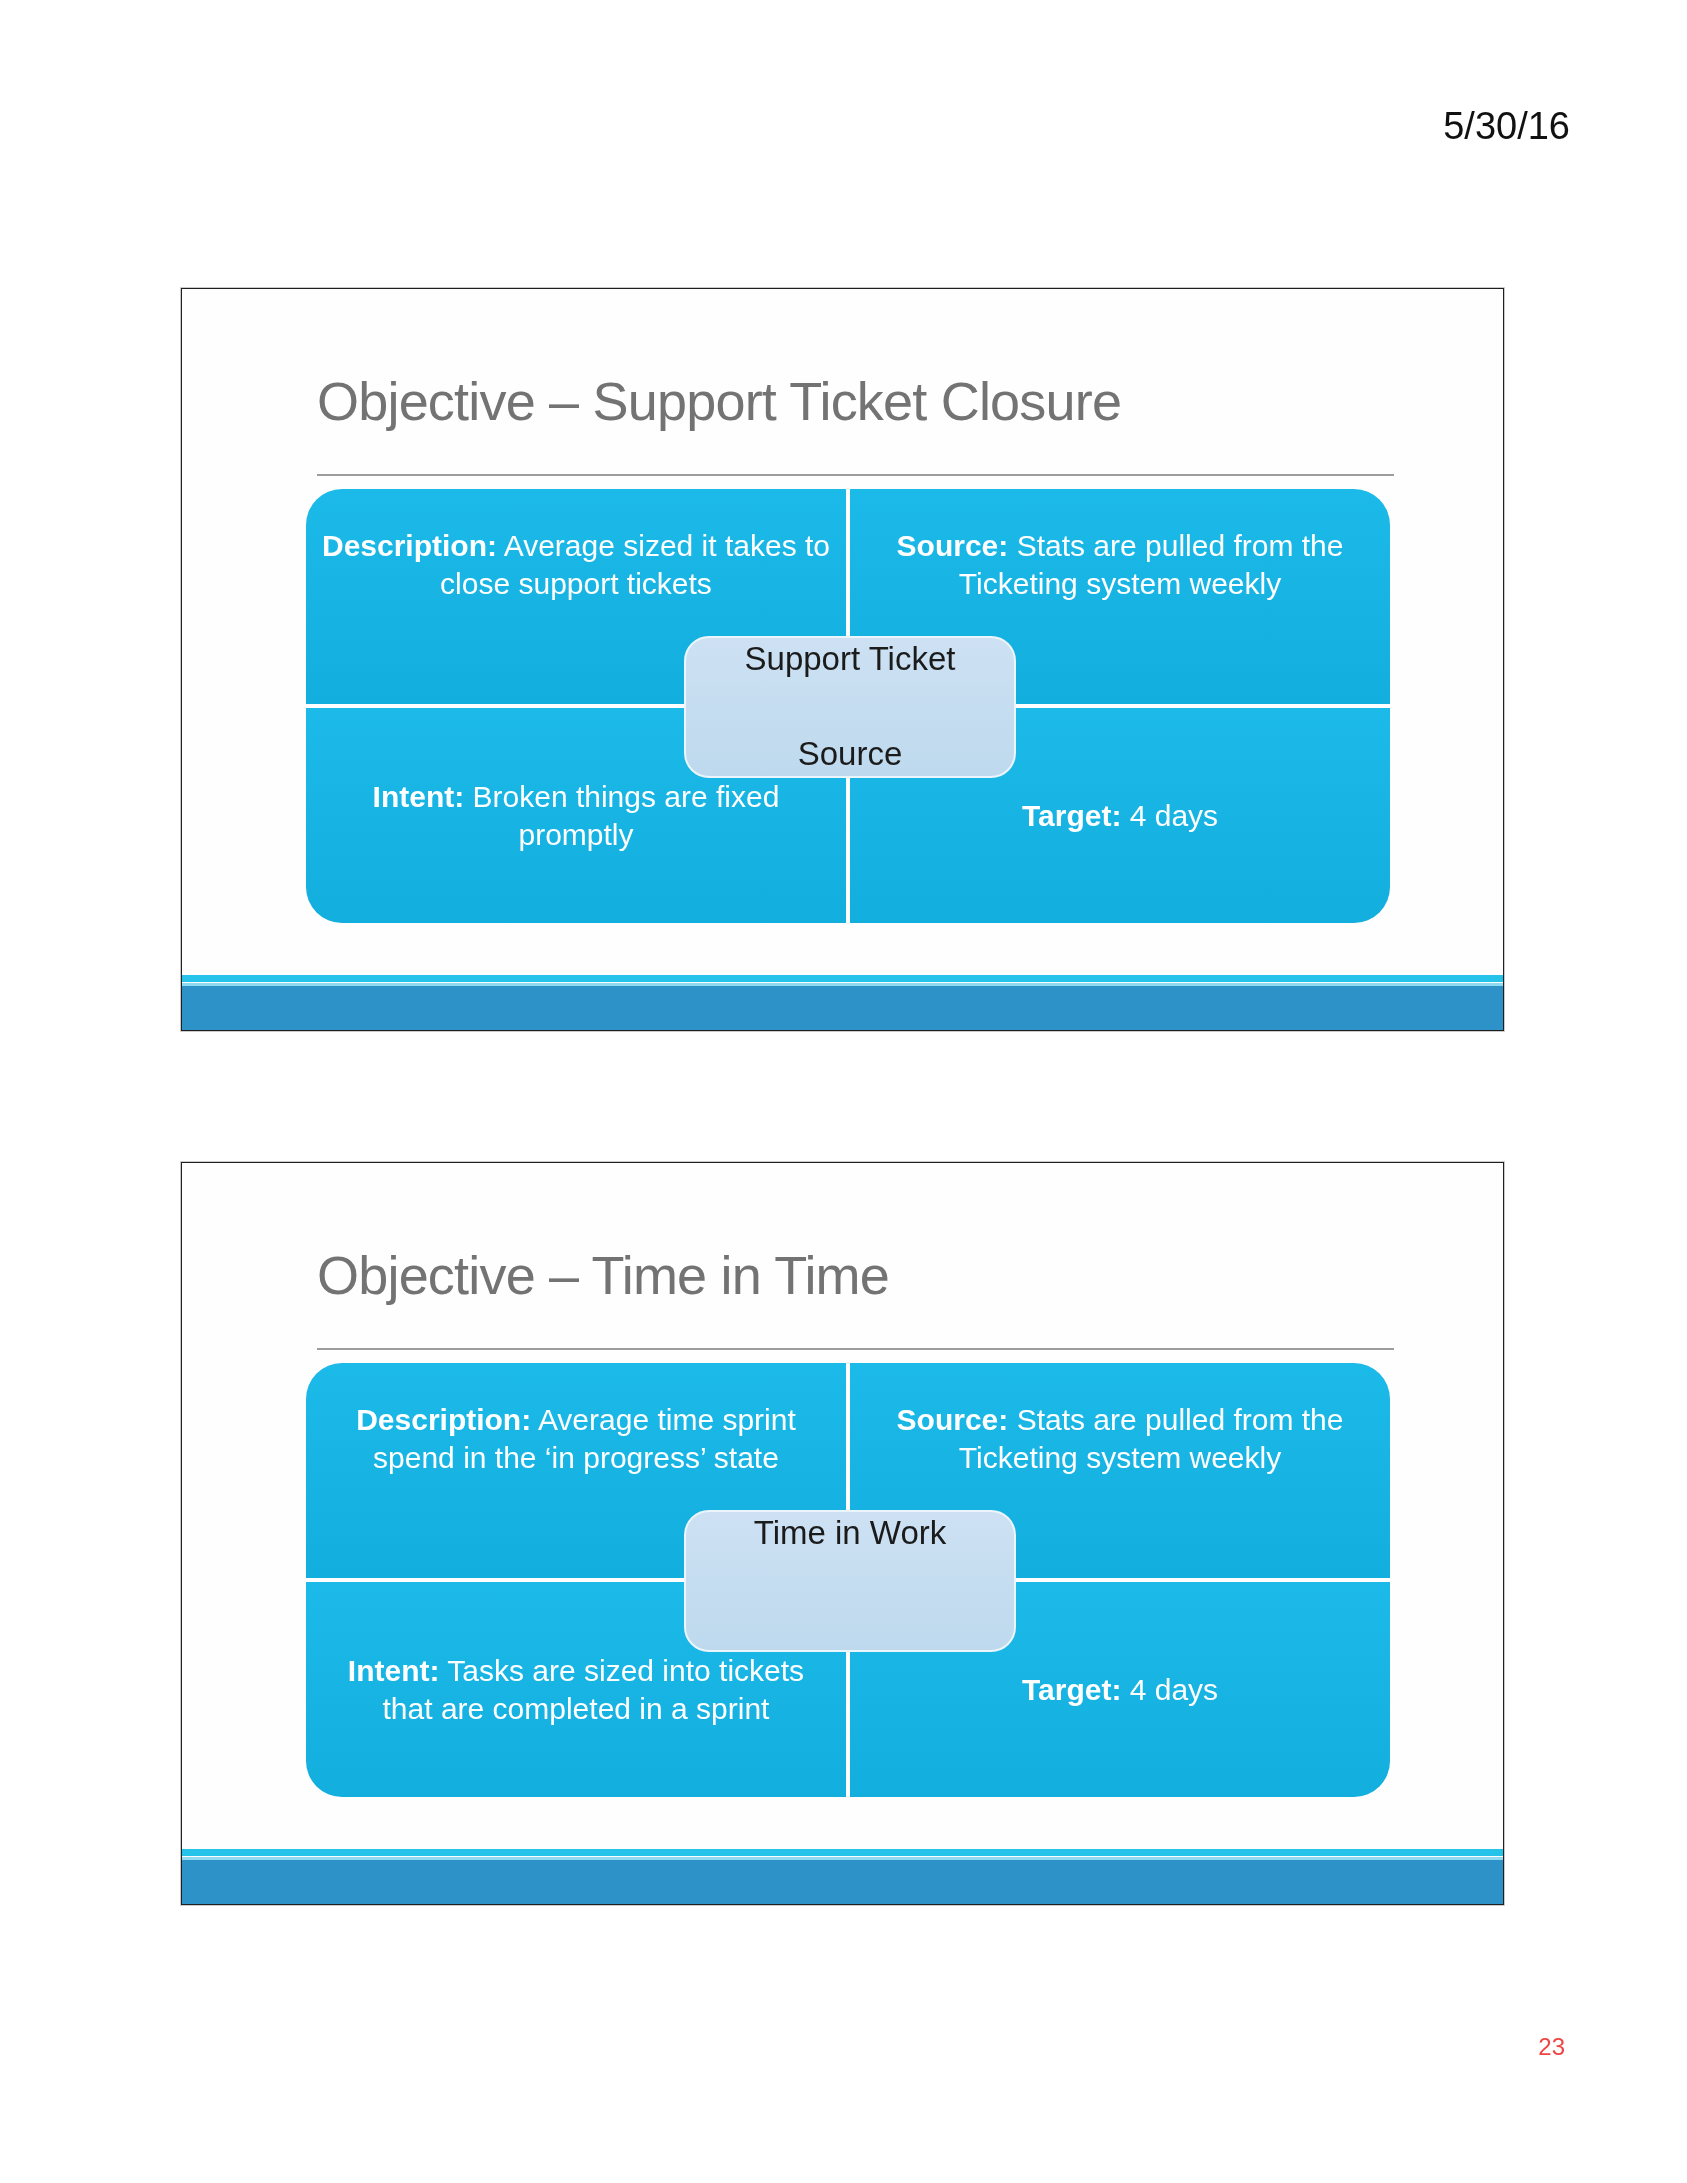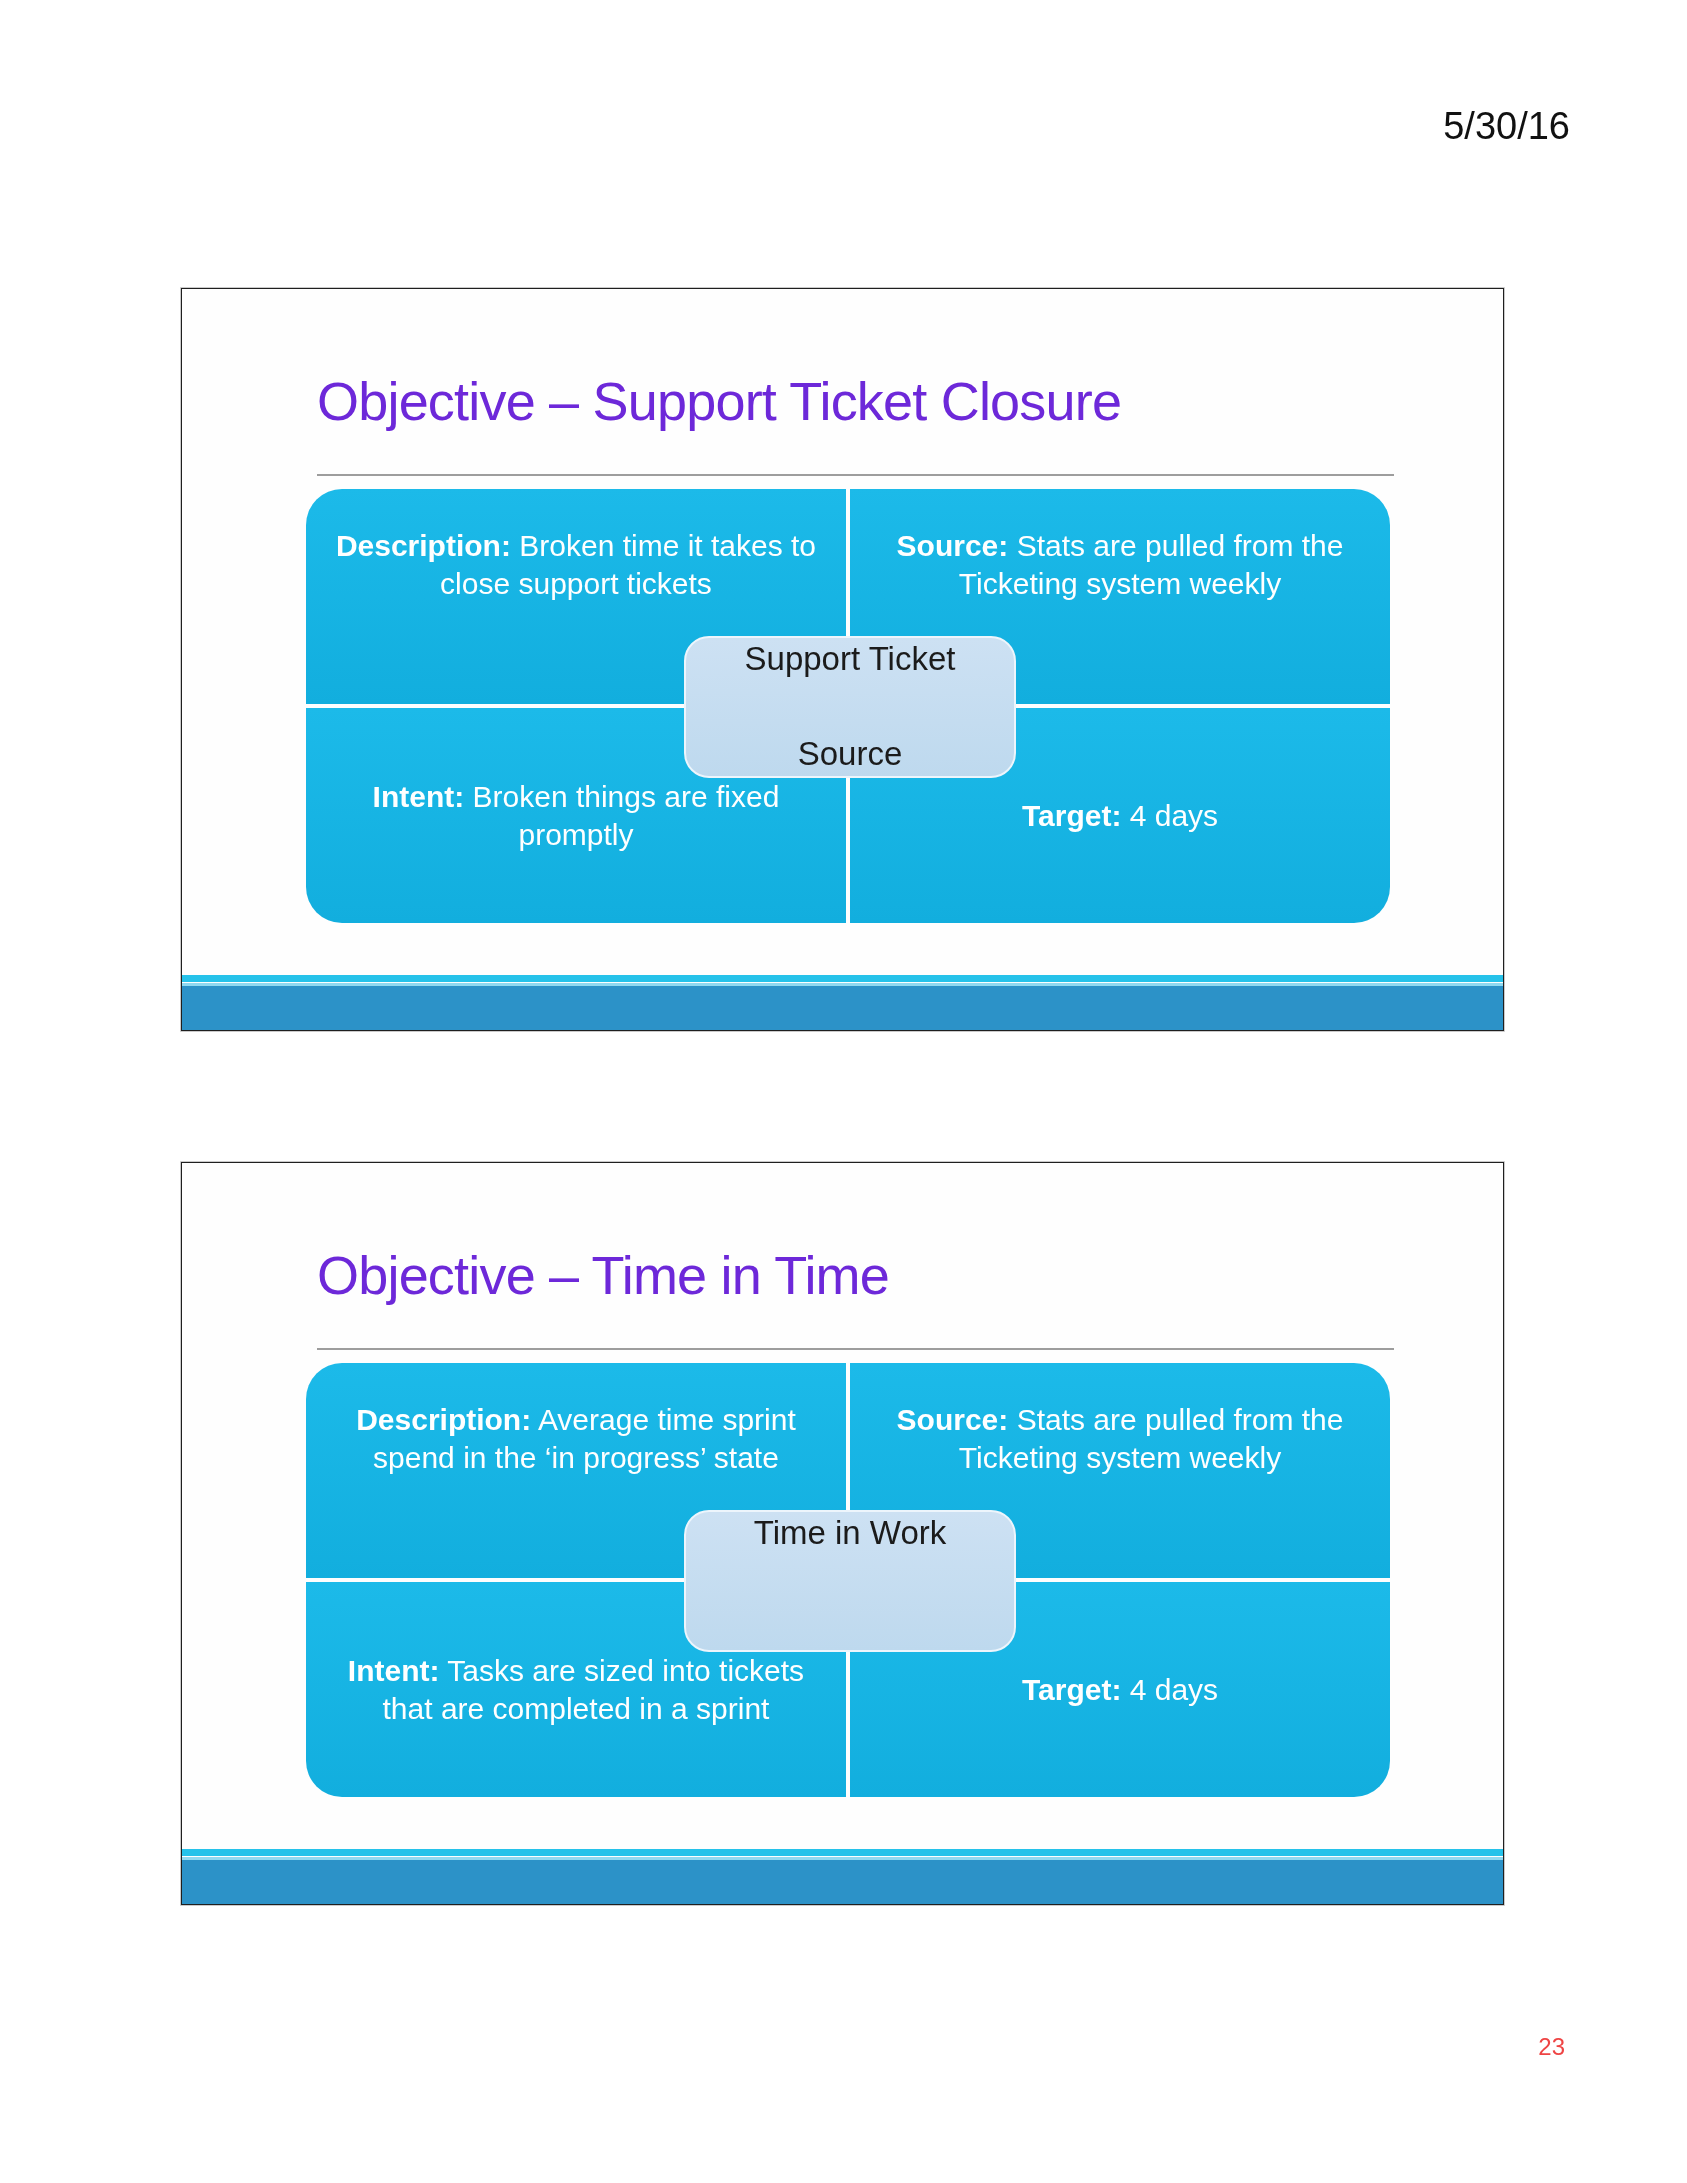--- a/index.html
+++ b/index.html
@@ -15,21 +15,21 @@
   .page-number{
     position:absolute;top:2033px;right:122px;font-size:24px;color:#ef4444;
   }
   .slide{
     position:absolute;left:181px;width:1321px;height:741px;
     background:#fefefe;border:1.6px solid #1f1f1f;
     box-shadow:0 0 0 0.8px #bdbdbd;
   }
   .slide-title{
     position:absolute;left:135px;top:81px;margin:0;
-    font-size:54px;font-weight:400;letter-spacing:-0.8px;color:#6d28d9;
+    font-size:54px;font-weight:400;letter-spacing:-0.8px;color:#737373;
     white-space:nowrap;
   }
   .title-rule{
     position:absolute;left:135px;top:185px;width:1077px;height:1.6px;
     background:#9d9d9d;
   }
   .smartart{
     position:absolute;left:124px;top:200px;width:1084px;height:434px;
     display:grid;grid-template-columns:1fr 1fr;grid-template-rows:1fr 1fr;
     gap:4.1px;border-radius:36px;overflow:hidden;
@@ -69,21 +69,21 @@
 
   <div class="page-date">5/30/16</div>
 
   <section class="slide" style="top:288px;">
     <h1 class="slide-title">Objective – Support Ticket Closure</h1>
     <div class="title-rule"></div>
 
     <div class="smartart">
       <div class="cell top">
         <div class="qt">
-          <span class="line"><b>Description:</b> <span>Broken time it takes to</span></span>
+          <span class="line"><b>Description:</b> <span>Average sized it takes to</span></span>
           <span class="line">close support tickets</span>
         </div>
       </div>
       <div class="cell top">
         <div class="qt">
           <span class="line"><b>Source:</b> <span>Stats are pulled from the</span></span>
           <span class="line">Ticketing system weekly</span>
         </div>
       </div>
       <div class="cell bottom">

